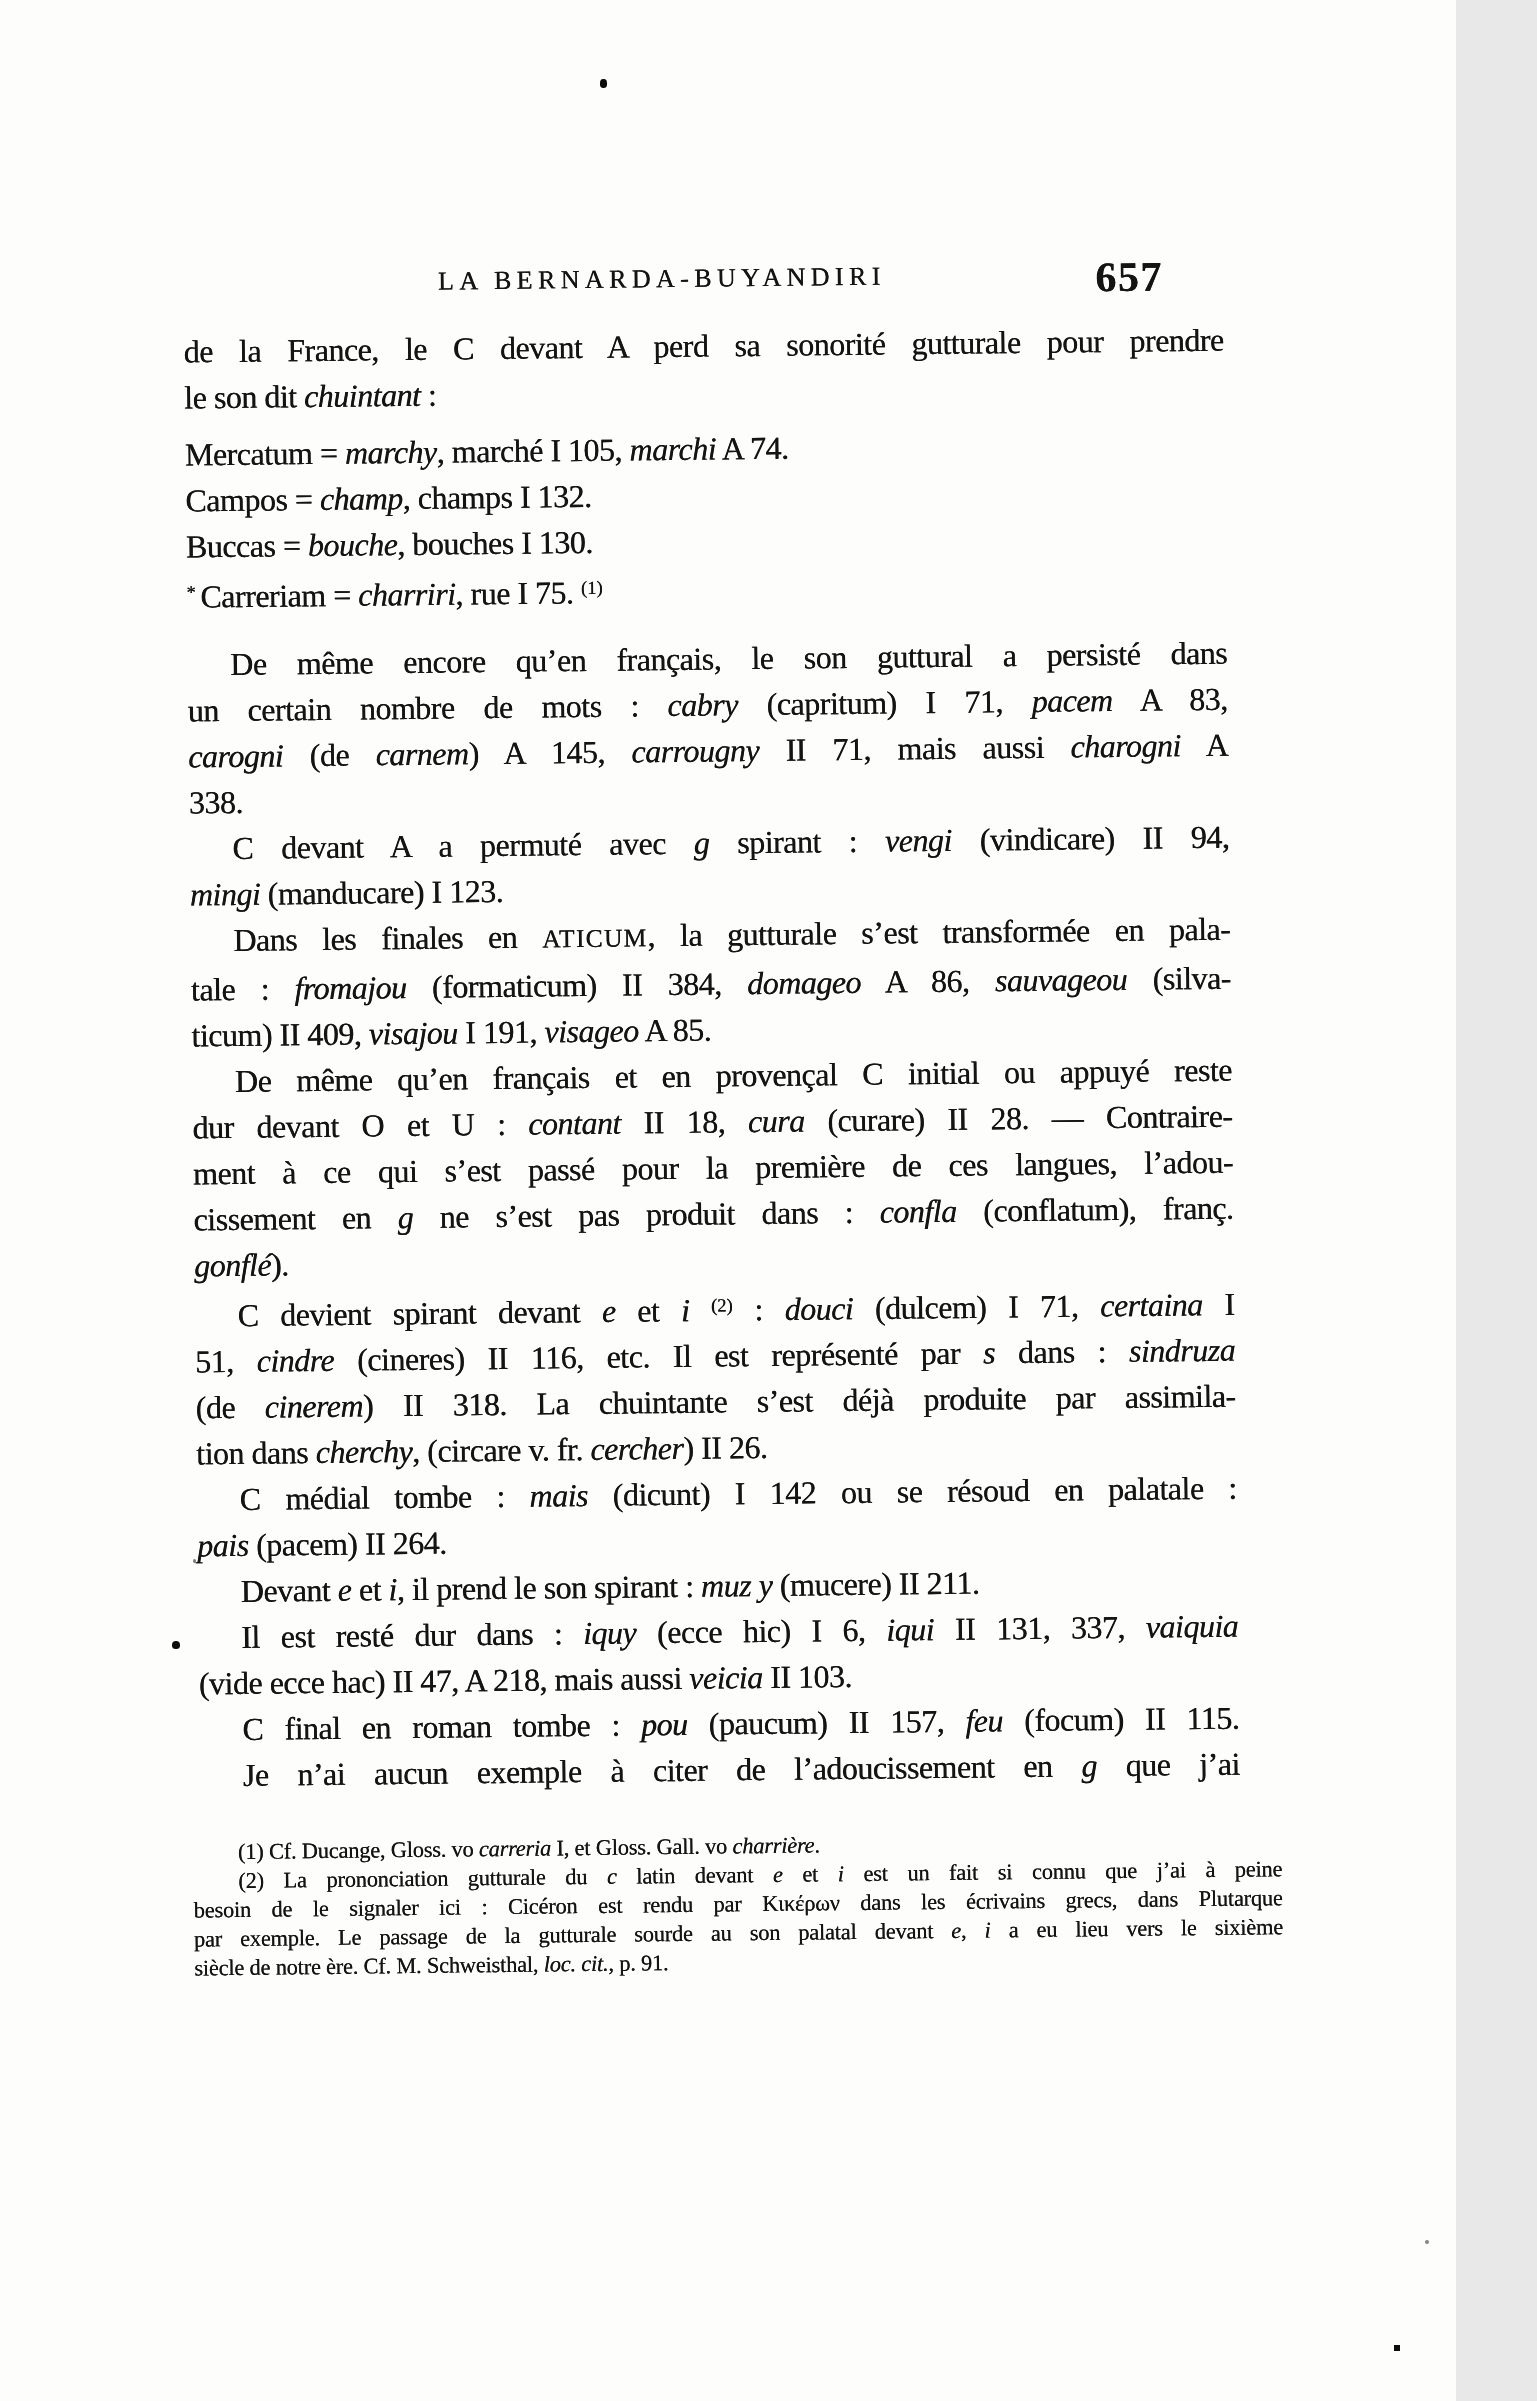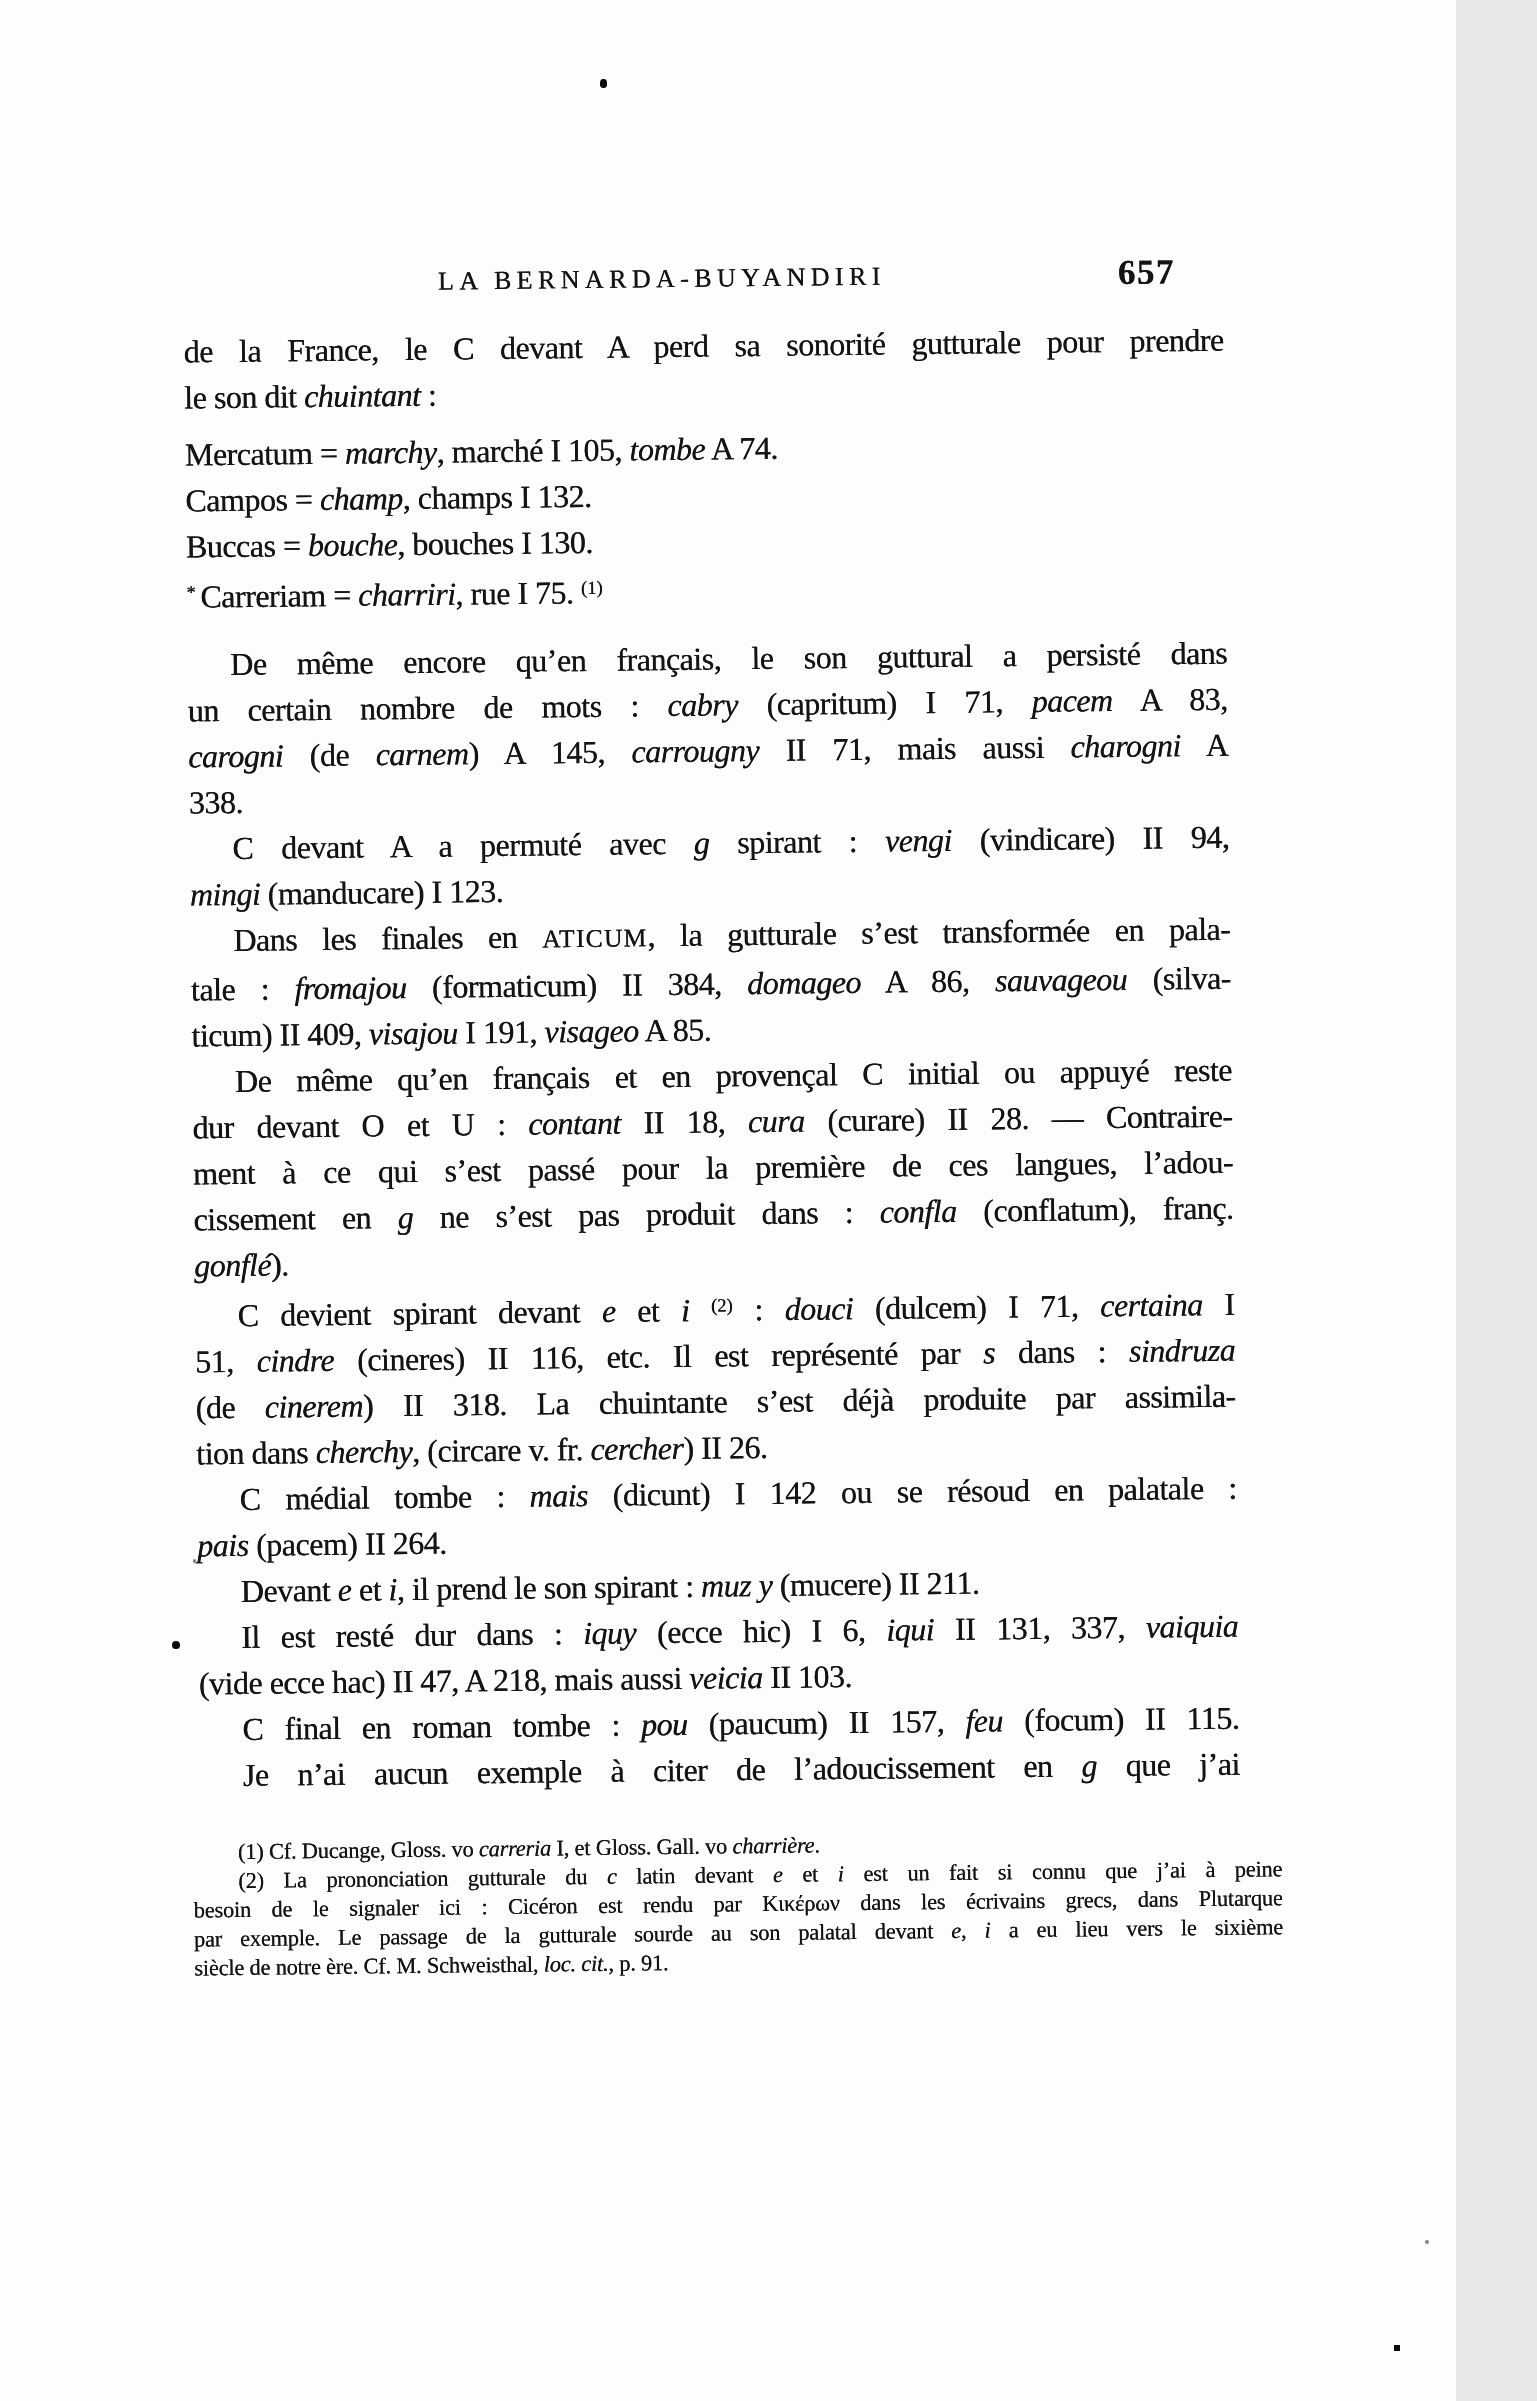--- a/index.html
+++ b/index.html
@@ -16,22 +16,22 @@
     transform:rotate(-0.65deg);
     transform-origin:46px 31px;
   }
   .running-header{position:relative;height:40px;}
   .running-title{
     position:absolute;left:255px;top:6.2px;
     font-size:26px;letter-spacing:5.4px;white-space:nowrap;
     text-shadow:0.4px 0 currentColor;
   }
   .page-number{
-    position:absolute;right:48px;top:0;
-    font-size:35px;font-weight:700;letter-spacing:1.5px;
+    position:absolute;right:60px;top:0;
+    font-size:42px;font-weight:700;letter-spacing:1.5px;
     text-shadow:0.2px 0 currentColor;
   }
   .text-block{
     margin-top:25px;
     font-size:32px;line-height:46px;letter-spacing:-0.5px;
     text-shadow:0.3px 0 currentColor;
     hyphens:none;
   }
   .line{text-align:justify;text-align-last:justify;}
   .line.left{text-align:left;text-align-last:left;}
@@ -76,21 +76,21 @@
       <span class="running-title">LA BERNARDA-BUYANDIRI</span>
       <span class="page-number">657</span>
     </div>
 
     <div class="text-block">
         <div class="para intro">
           <div class="line"><span>de la France, le C devant A perd sa sonorité gutturale pour prendre</span></div>
           <div class="line left"><span>le son dit </span><i>chuintant</i><span> :</span></div>
         </div>
         <div class="para examples">
-          <div class="line left"><span>Mercatum = </span><i>marchy</i><span>, marché I 105, </span><i>tombe</i><span> A 74.</span></div>
+          <div class="line left"><span>Mercatum = </span><i>marchy</i><span>, marché I 105, </span><i>marchi</i><span> A 74.</span></div>
           <div class="line left"><span>Campos = </span><i>champ</i><span>, champs I 132.</span></div>
           <div class="line left"><span>Buccas = </span><i>bouche</i><span>, bouches I 130.</span></div>
           <div class="line left"><span class="sup">* </span><span>Carreriam = </span><i>charriri</i><span>, rue I 75. </span><span class="sup">(1)</span></div>
         </div>
         <div class="para body indent">
           <div class="line"><span>De même encore qu’en français, le son guttural a persisté dans</span></div>
           <div class="line"><span>un certain nombre de mots : </span><i>cabry</i><span> (capritum) I 71, </span><i>pacem</i><span> A 83,</span></div>
           <div class="line"><i>carogni</i><span> (de </span><i>carnem</i><span>) A 145, </span><i>carrougny</i><span> II 71, mais aussi </span><i>charogni</i><span> A</span></div>
           <div class="line left"><span>338.</span></div>
         </div>

